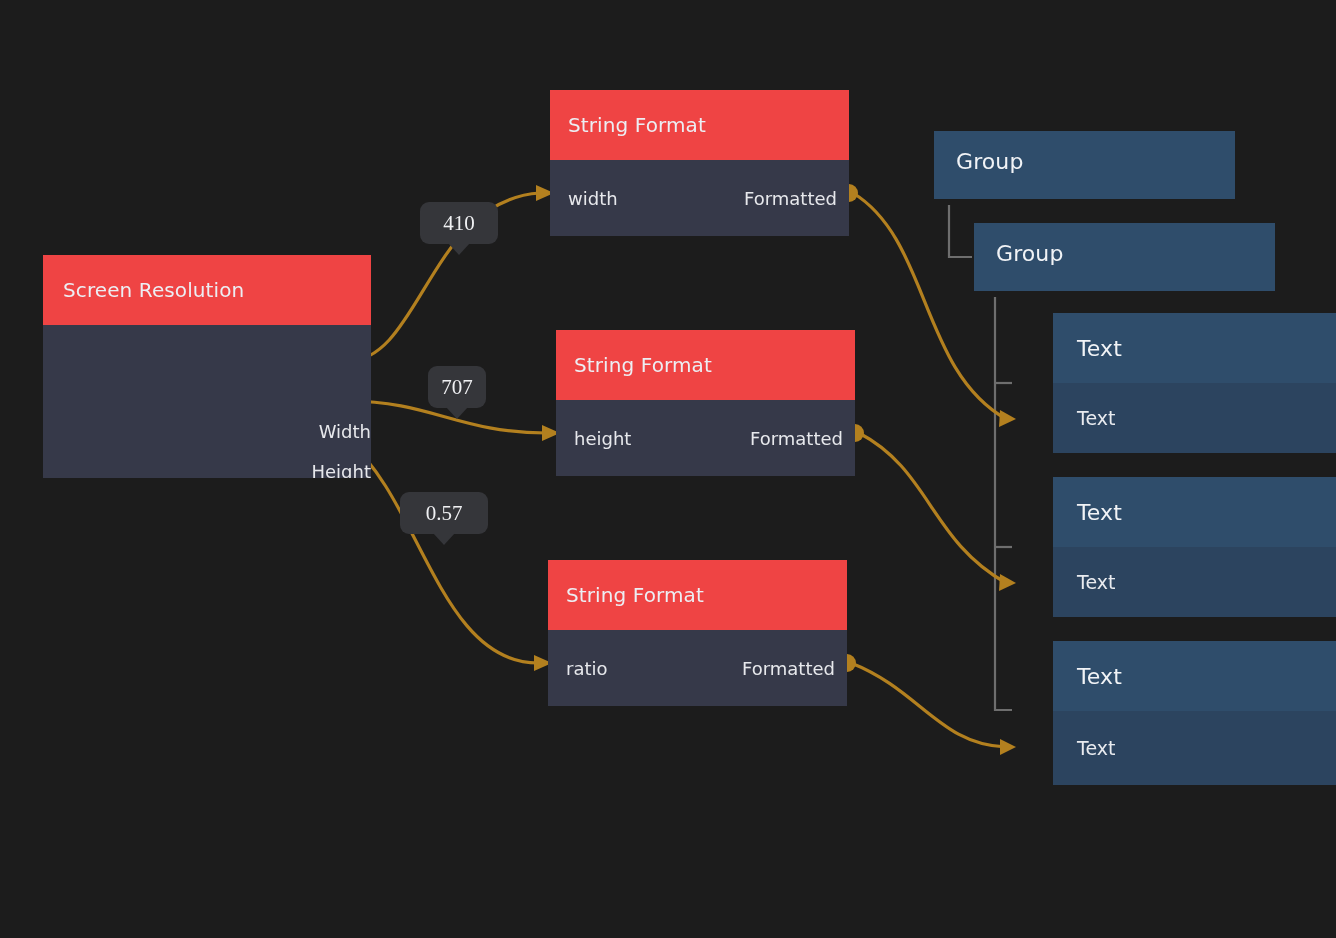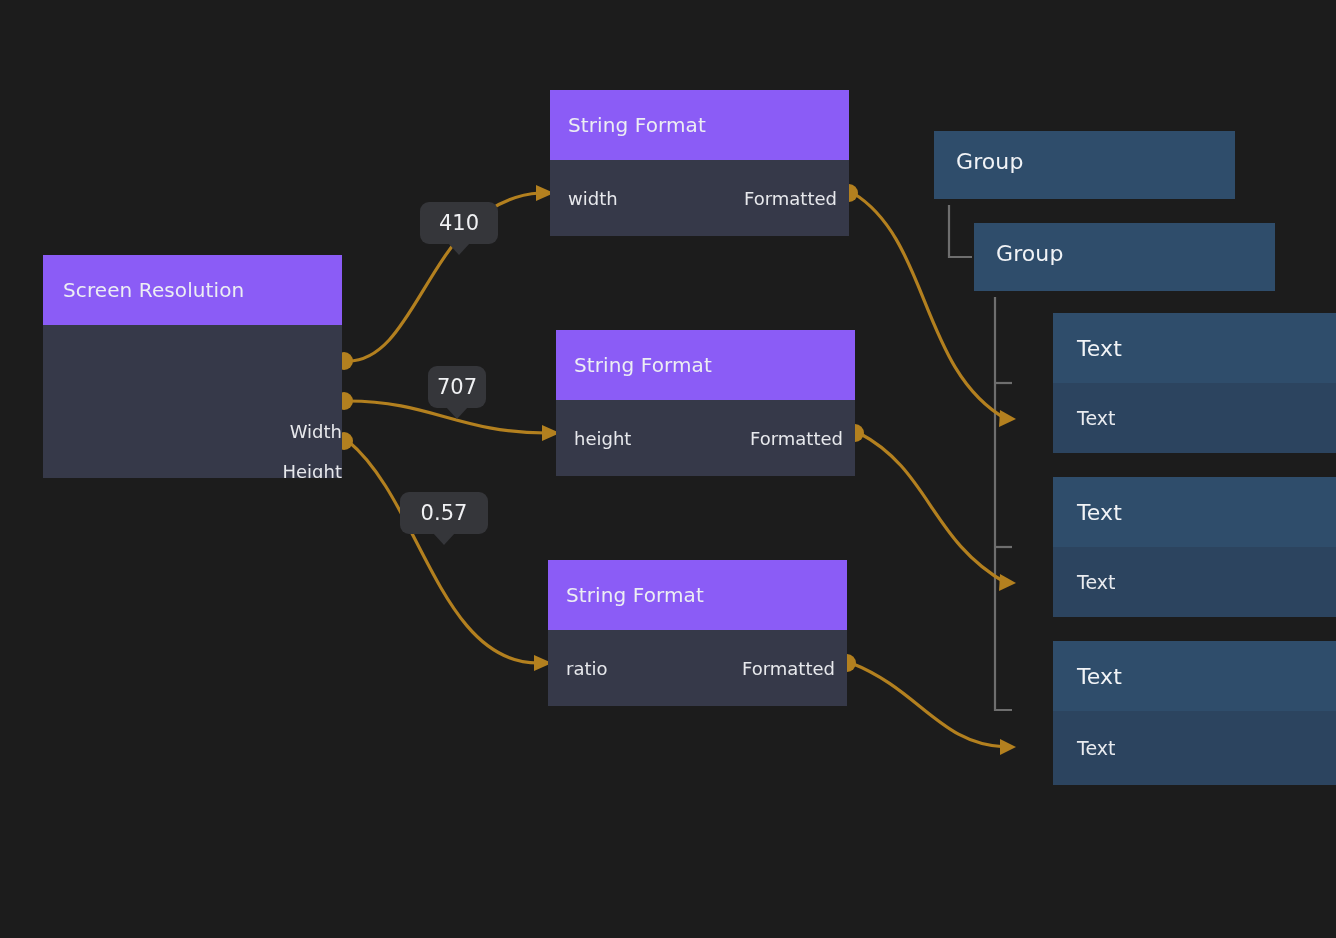--- a/index.html
+++ b/index.html
@@ -58,28 +58,28 @@
     color: #e9eaee;
     letter-spacing: .1px;
   }
   .node-body {
     box-sizing: border-box;
     position: relative;
   }
 
   
   .node.dark .node-header {
-    background: #8b5cf6;
+    background: #ef4444;
     color: #eceef3;
   }
   .node.dark .node-body {
     background: #363949;
   }
 
-  .n-screen { left: 43px; top: 255px; width: 299px; height: 223px; }
+  .n-screen { left: 43px; top: 255px; width: 328px; height: 223px; }
   .n-screen .node-header { height: 70px; padding: 0 0 0 20px; font-size: 20px; }
   .n-screen .node-body { height: 153px; }
 
   .n-sf { width: 299px; height: 146px; }
   .n-sf .node-header { height: 70px; padding: 0 0 0 18px; font-size: 20px; }
   .n-sf .node-body { height: 76px; }
   .n-sf1 { left: 550px; top: 90px; }
   .n-sf2 { left: 556px; top: 330px; }
   .n-sf3 { left: 548px; top: 560px; }
 
@@ -138,20 +138,21 @@
     background: #35363a;
     border-radius: 9px;
     color: #f0f1f3;
     font-size: 21px;
     display: flex;
     align-items: center;
     justify-content: center;
     height: 42px;
     box-sizing: border-box;
     padding: 0 14px;
+    font-family: Liberation Serif, serif;
   }
   .value-chip .tail {
     position: absolute;
     left: 50%;
     bottom: -11px;
     margin-left: -11px;
     width: 0; height: 0;
     border-left: 11px solid transparent;
     border-right: 11px solid transparent;
     border-top: 12px solid #35363a;

